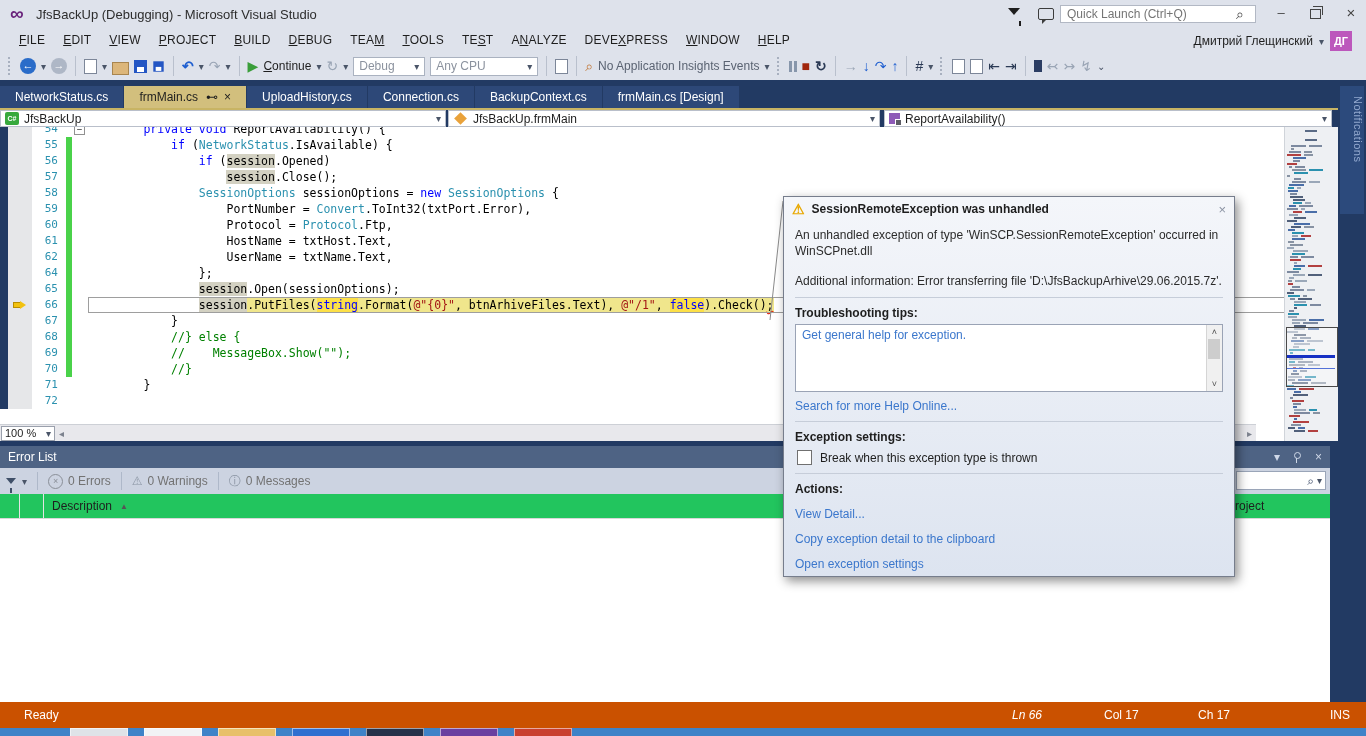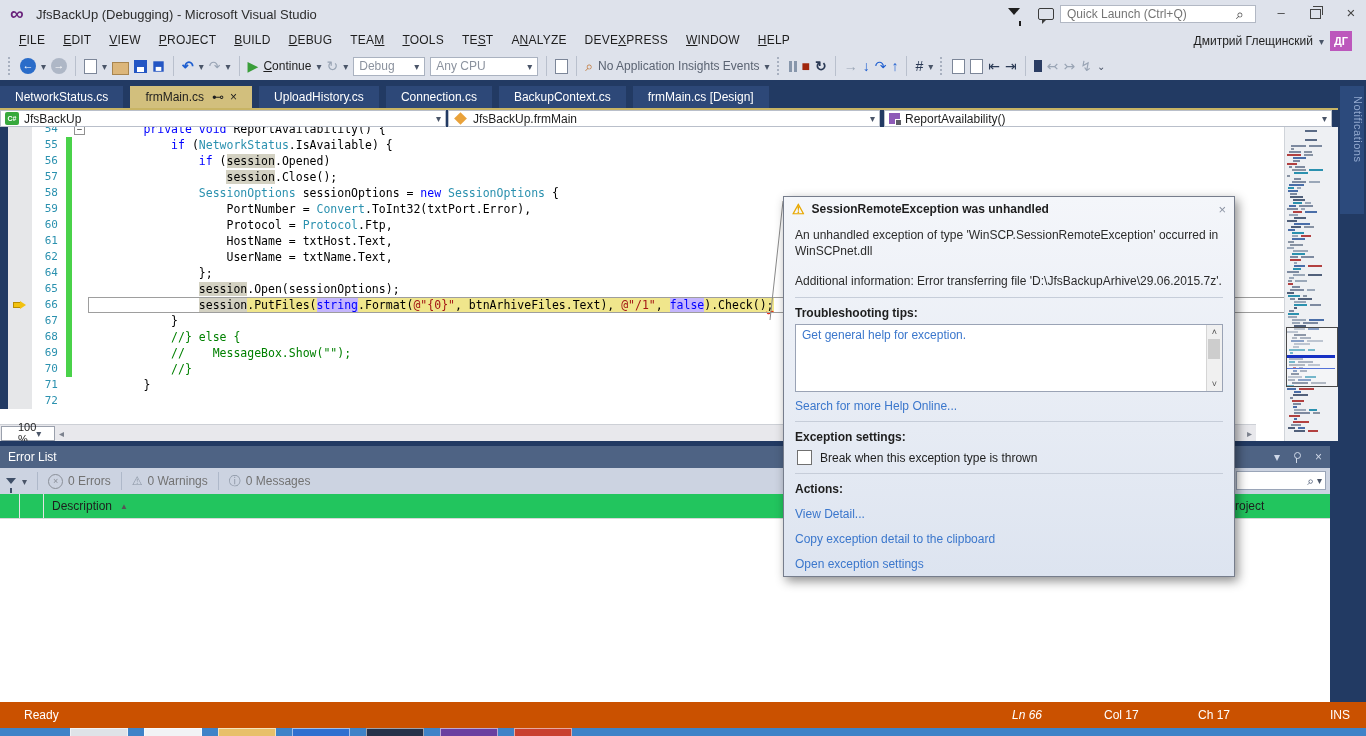--- a/index.html
+++ b/index.html
@@ -48,21 +48,21 @@
   .doc{width:11px;height:13px;background:#fff;border:1px solid #7c8698;}
   .combo{height:19px;background:#fff;border:1px solid #aab2c0;display:flex;align-items:center;
     padding:0 5px;color:#8b929e;gap:6px;justify-content:space-between;box-sizing:border-box;}
   .green{color:#3a9e3a;} .blue-t{color:#1f5fd0;} .grey-t{color:#9aa5b5;} .red-t{color:#a1260d;} .dark-t{color:#2b3a55;}
   .pause-bars{display:inline-flex;gap:2px;} .pause-bars i{width:3px;height:11px;background:#8796ab;}
   .bookmark{width:8px;height:12px;background:#2b3d63;}
   .muted{color:#5a6372;}
 
   
   #tabwell{left:0;top:80px;width:1366px;height:28px;background:#223a63;display:flex;align-items:flex-end;}
-  .tab{height:22px;line-height:22px;padding:0 15px;background:#2d4878;color:#fff;margin-right:7px;display:flex;align-items:center;gap:8px;}
+  .tab{height:22px;line-height:22px;padding:0 15px;background:#2d4878;color:#fff;margin-right:1px;display:flex;align-items:center;gap:8px;}
   .tab.active{background:#d2bf7d;color:#1e1e1e;}
   .tab .tab-icons{display:none;gap:6px;align-items:center;}
   .tab.active .tab-icons{display:inline-flex;}
   .khaki-line{left:0;top:108px;width:1338px;height:2px;background:#c8b464;}
 
   
   #navbar{left:0;top:110px;width:1338px;height:17px;background:#223a63;}
   .nav-combo{position:absolute;top:0;height:17px;background:#fff;border:1px solid #b9bfca;box-sizing:border-box;
     display:flex;align-items:center;padding:0 4px;gap:5px;font-size:12px;color:#1e1e1e;}
   .nav-combo .chev{margin-left:auto;}
@@ -85,27 +85,27 @@
     font-size:9px;line-height:8px;text-align:center;color:#333;}
   .fold .fold-box{display:block;}
   .cl-text{flex:1;}
   .current .cl-text{outline:1px solid #9e9e9e;outline-offset:-1px;}
   .cur-arrow{display:none;position:absolute;left:5px;top:4px;}
   .arrow .cur-arrow{display:flex;align-items:center;}
   .ca-rect{width:6px;height:4px;background:#f2c20f;border:1px solid #b98d00;border-right:none;}
   .ca-tri{width:0;height:0;border-left:6px solid #f2c20f;border-top:4px solid transparent;border-bottom:4px solid transparent;}
   .seg-p{color:#000;} .seg-k{color:#0000ff;} .seg-t{color:#2b91af;} .seg-c{color:#008000;}
   .seg-hl{color:#000;background:#d3d1c2;}
-  .seg-y{color:#000;background:#f0e68c;} .seg-yk{color:#0000ff;background:#c4b5fd;text-align:right;} .seg-ys{color:#a31515;background:#f0e68c;}
+  .seg-y{color:#000;background:#f0e68c;} .seg-yk{color:#0000ff;background:#fde047;text-align:right;} .seg-ys{color:#a31515;background:#f0e68c;}
   .seg-yr{color:#000;background:#f0e68c;text-decoration:underline wavy #e51400;}
 
   #editor-bottom{position:absolute;left:0;top:297px;width:1256px;height:17px;background:#e8e8ec;border-top:1px solid #cdd0d6;
     display:flex;align-items:center;box-sizing:border-box;}
   #zoom-combo{width:54px;height:15px;background:#fff;border:1px solid #9aa0ac;margin-left:1px;display:flex;
-    align-items:center;justify-content:space-between;padding:0 16px;box-sizing:border-box;font-size:11px;}
+    align-items:center;justify-content:space-between;padding:0 3px;box-sizing:border-box;font-size:11px;}
   .hscroll-arrow{color:#7c828e;font-size:10px;padding:0 4px;}
   #hscroll-track{flex:1;height:100%;position:relative;}
 
   
   #minimap{left:1284px;top:127px;width:54px;height:314px;background:#eef0f3;border-left:1px solid #d0d4da;box-sizing:border-box;}
   .mm-mark{position:absolute;height:2px;}
   #mm-viewport{position:absolute;left:1px;width:50px;top:200px;height:58px;border:1px solid #4a4a4a;background:rgba(255,255,255,.35);}
   #mm-curline{position:absolute;left:2px;width:48px;top:228px;height:3px;background:#1731c4;}
   #mm-curline2{position:absolute;left:2px;width:48px;top:241px;height:1px;background:#5472d8;}
   #mm-split{position:absolute;left:20px;top:3px;width:12px;height:7px;border-top:2px solid #5a6activ;border-top:2px solid #5a6a85;border-bottom:2px solid #5a6a85;}

